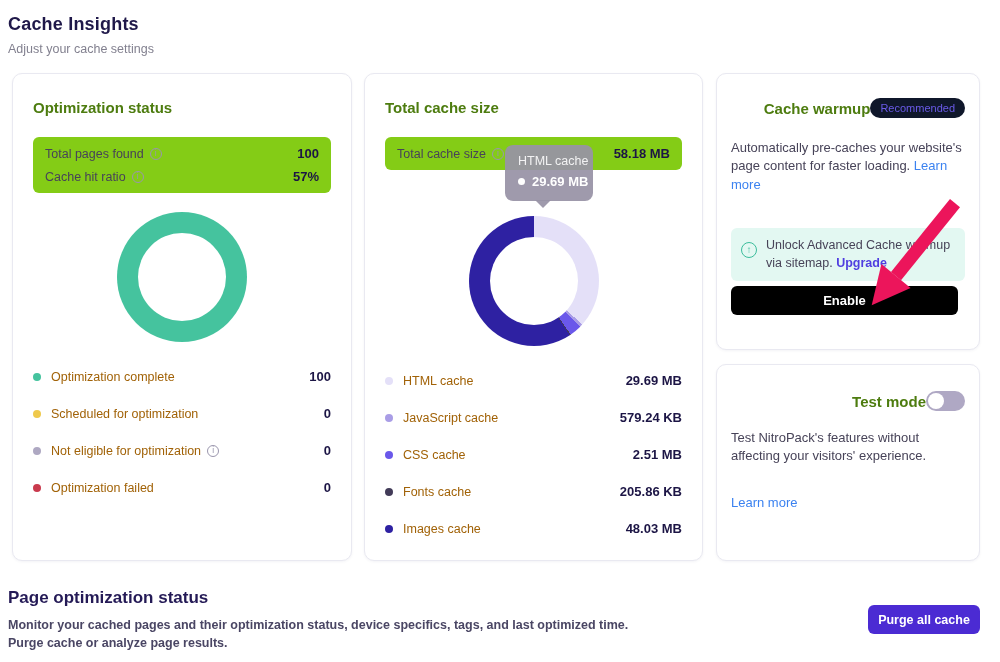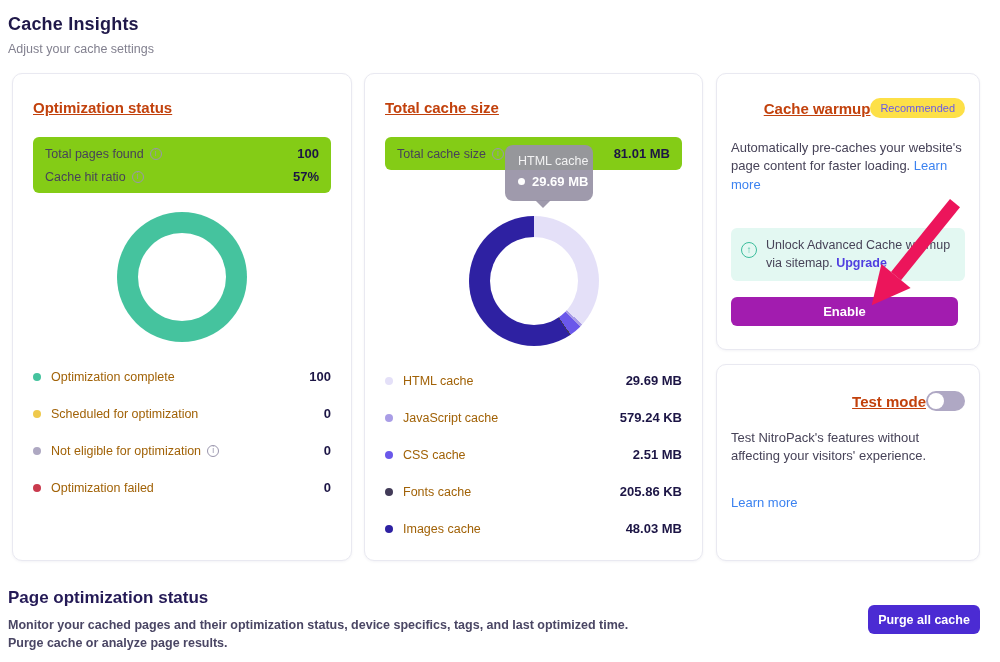--- a/index.html
+++ b/index.html
@@ -13,21 +13,21 @@
   .page-sub { font-size:12.5px; color:#82808f; margin-top:7px; }
 
   
   .card { position:absolute; background:#fff; border:1px solid #e9e9f1; border-radius:10px;
           box-shadow:0 1px 3px rgba(25,18,70,.05); }
   .card-1 { left:12px;  top:73px; width:340px; height:488px; padding:0 20px; }
   .card-2 { left:364px; top:73px; width:339px; height:488px; padding:0 20px; }
   .card-3 { left:716px; top:73px; width:264px; height:277px; padding:0 14px; }
   .card-4 { left:716px; top:364px; width:264px; height:197px; padding:0 14px; }
 
-  .card-h { font-size:15px; font-weight:bold; color:#c2410c; margin-top:25px;text-decoration:underline; }
+  .card-h { font-size:15px; font-weight:bold; color:#4d7c0f; margin-top:25px; }
 
   .stats-box { background:#84cc16; border-radius:6px; margin-top:21px; padding:5px 12px; }
   .stat-row { display:flex; align-items:center; justify-content:space-between; height:23px; }
   .stat-label { font-size:12.5px; color:#474358; display:flex; align-items:center; }
   .stat-value { font-size:13px; font-weight:bold; color:#1c1545; }
 
   .info-icon { display:inline-flex; align-items:center; justify-content:center;
     width:12px; height:12px; border:1px solid #9a96ad; border-radius:50%;
     color:#9a96ad; margin-left:6px; font-size:8.5px; line-height:1; }
   .info-icon::before { content:"i"; }
@@ -50,33 +50,33 @@
     background:rgba(152,146,166,.93); border-radius:8px; z-index:5; padding:9px 0 0 13px; }
   .chart-tip::after { content:""; position:absolute; left:30px; bottom:-7px;
     border-left:8px solid transparent; border-right:8px solid transparent;
     border-top:8px solid rgba(152,146,166,.93); }
   .tip-title { font-size:12.5px; color:rgba(255,255,255,.88); }
   .tip-value { font-size:13px; font-weight:bold; color:#fff; margin-top:6px; display:flex; align-items:center; }
   .tip-dot { width:7px; height:7px; border-radius:50%; background:#fff; display:inline-block; margin-right:7px; }
 
   
   .card-head-row { display:flex; align-items:center; justify-content:flex-end; margin-top:24px; }
-  .badge { background:#fde047; color:#6a5ae8; font-size:11px; padding:4px 10px; border-radius:11px; }
+  .badge { background:#0f172a; color:#6a5ae8; font-size:11px; padding:4px 10px; border-radius:11px; }
   .body-text { font-size:13px; line-height:1.42; color:#474358; margin-top:21px; }
   a.link { color:#3b82f0; text-decoration:none; cursor:pointer; }
   .unlock-box { margin-top:34px; background:#e3f8f2; border-radius:6px; padding:9px 8px 9px 10px;
     display:flex; gap:9px; align-items:flex-start; }
   .up-circle-icon { flex:0 0 16px; width:16px; height:16px; margin-top:5px; border:1.4px solid #3cbd9c;
     border-radius:50%; color:#3cbd9c; display:inline-flex; align-items:center; justify-content:center;
     font-size:10px; font-weight:bold; line-height:1; }
   .up-circle-icon::before { content:"\2191"; }
   .unlock-text { font-size:12.5px; line-height:1.4; color:#474358; }
   a.upgrade { color:#4f3ee0; font-weight:bold; text-decoration:none; cursor:pointer; }
-  .enable-btn { display:block; margin-top:16px; width:calc(100% - 7px); height:29px;
-    background:#a21caf; color:#fff; font-size:13px; font-weight:bold;
+  .enable-btn { display:block; margin-top:5px; width:calc(100% - 7px); height:29px;
+    background:#000000; color:#fff; font-size:13px; font-weight:bold;
     border:none; border-radius:6px; cursor:pointer; font-family:inherit; }
 
   
   .toggle { width:39px; height:20px; border-radius:10px; background:#afa8c4; position:relative; cursor:pointer; }
   .toggle .knob { position:absolute; left:2px; top:2px; width:16px; height:16px; border-radius:50%; background:#fff; }
   .card-4 .body-text { margin-top:18px; }
   .learn-more-block { display:inline-block; margin-top:29px; font-size:13px; }
 
   
   .bottom-head { position:absolute; left:8px; top:588px; }
@@ -152,21 +152,21 @@
 
   <div class="card card-2">
     <div class="card-h">Total cache size</div>
 
     <div class="stats-box">
       <div class="stat-row">
         <span class="stat-label">
           <span>Total cache size</span>
           <span class="info-icon"></span>
         </span>
-        <span class="stat-value">81.01 MB</span>
+        <span class="stat-value">58.18 MB</span>
       </div>
     </div>
 
     <div class="chart-tip">
       <div class="tip-title">HTML cache</div>
       <div class="tip-value">
         <span class="tip-dot"></span>
         <span>29.69 MB</span>
       </div>
     </div>

